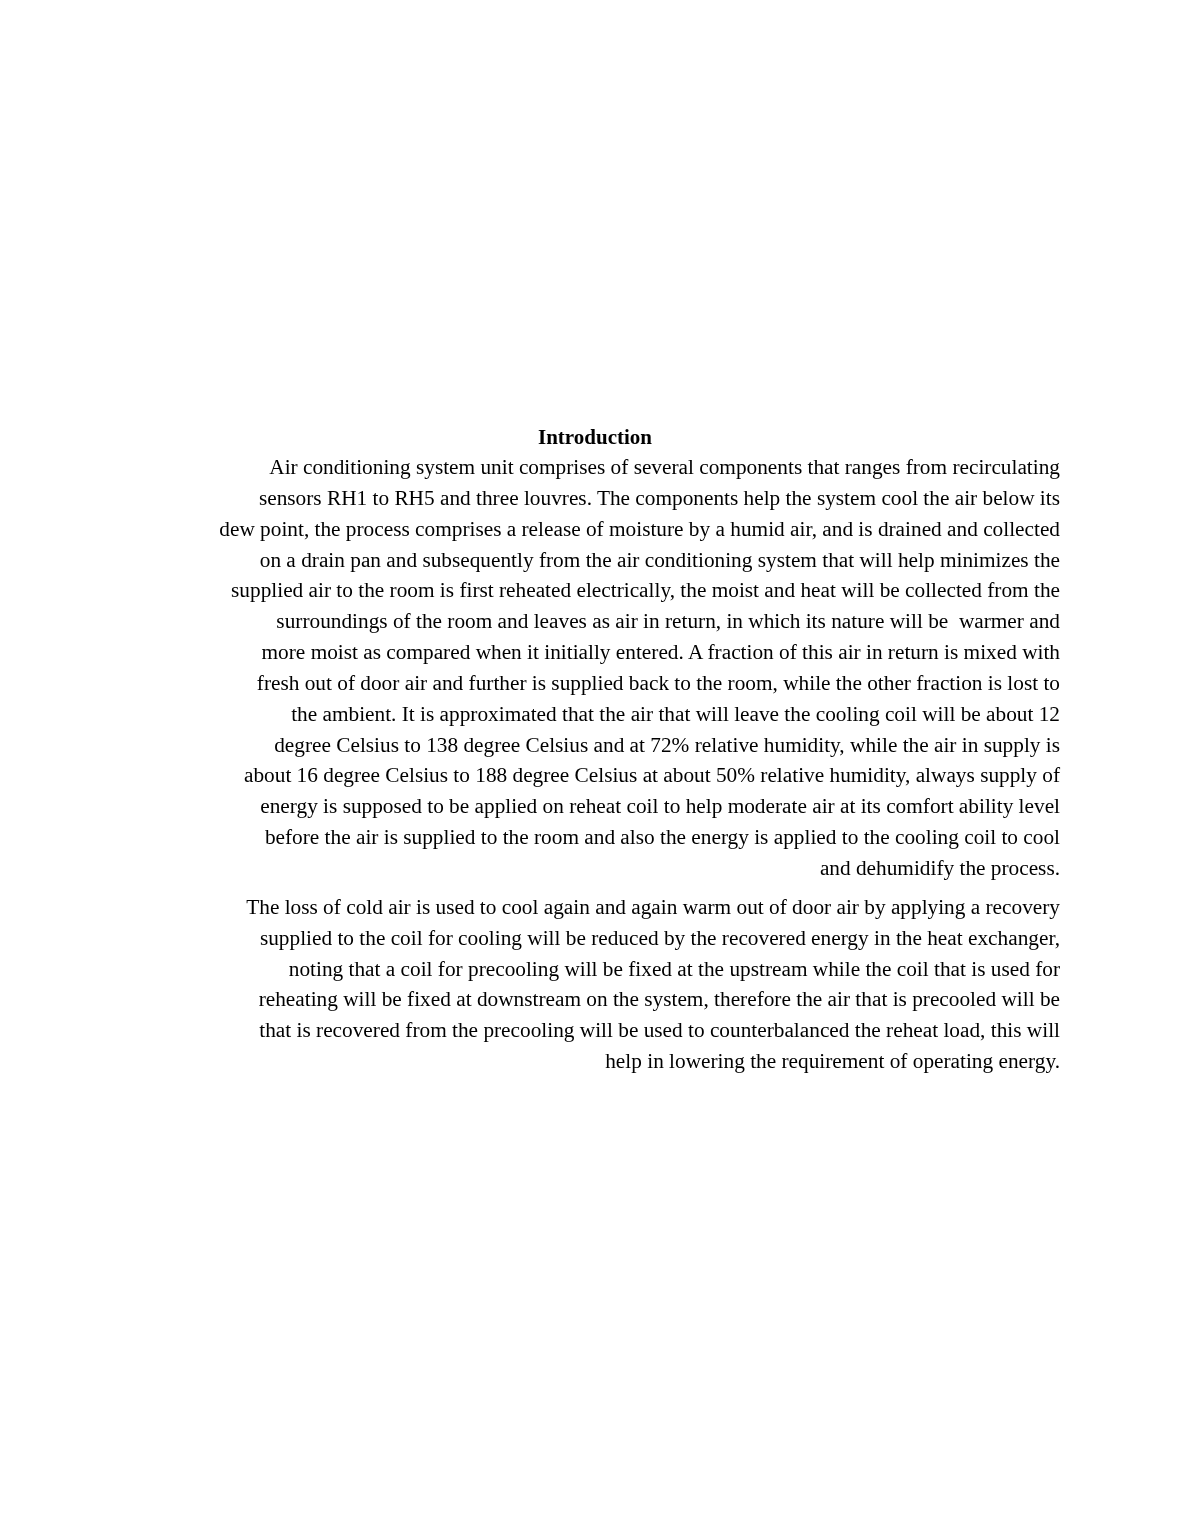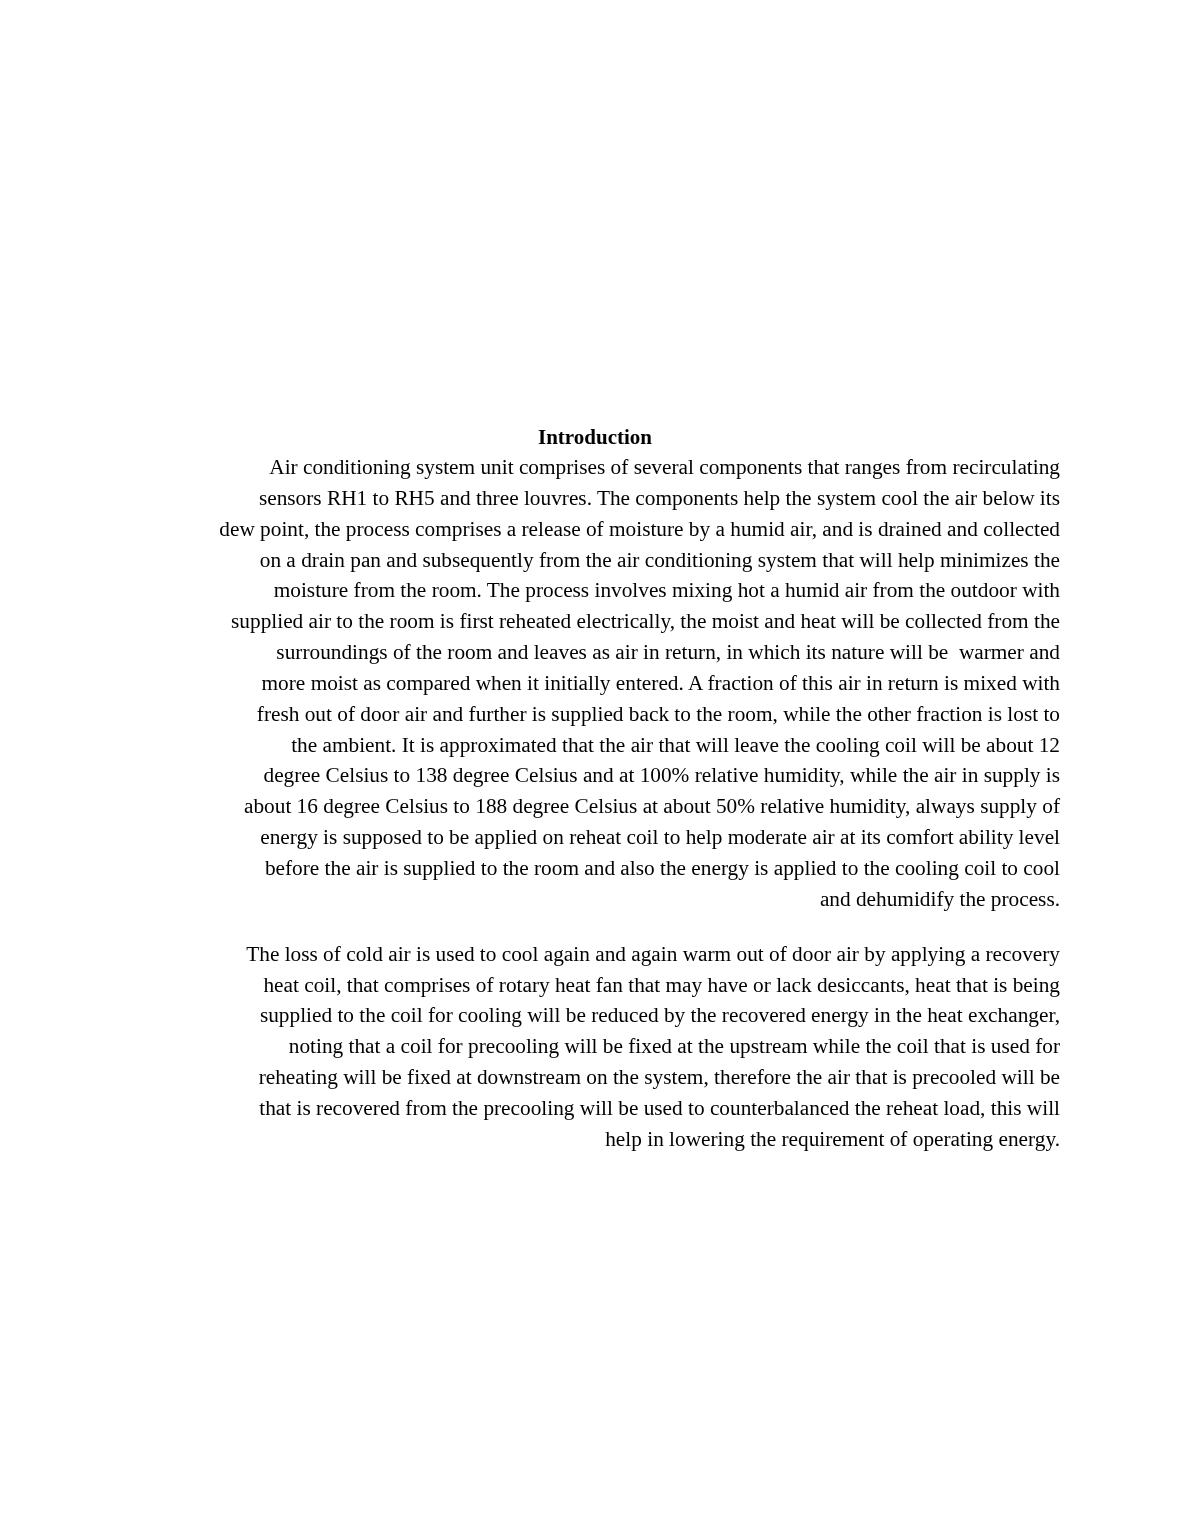--- a/index.html
+++ b/index.html
@@ -41,51 +41,49 @@
       margin: 0;
       font-size: 21.3px;
       line-height: 30.85px;
       text-align: right;
     }
     .line {
       display: block;
       white-space: pre;
     }
     .para + .para {
-      margin-top: 24px;
+      margin-top: 8px;
     }
   </style>
 </head>
 <body>
 
 <div class="page">
   <div class="content">
     <h1 class="heading">Introduction</h1>
 
     <p class="para">
       <span class="line">Air conditioning system unit comprises of several components that ranges from recirculating</span>
       <span class="line">sensors RH1 to RH5 and three louvres. The components help the system cool the air below its</span>
       <span class="line">dew point, the process comprises a release of moisture by a humid air, and is drained and collected</span>
       <span class="line">on a drain pan and subsequently from the air conditioning system that will help minimizes the</span>
-      <span class="line">moisture from the room. The process involves mixing hot a humid air from the outdoor with</span>
       <span class="line">supplied air to the room is first reheated electrically, the moist and heat will be collected from the</span>
       <span class="line">surroundings of the room and leaves as air in return, in which its nature will be  warmer and</span>
       <span class="line">more moist as compared when it initially entered. A fraction of this air in return is mixed with</span>
       <span class="line">fresh out of door air and further is supplied back to the room, while the other fraction is lost to</span>
       <span class="line">the ambient. It is approximated that the air that will leave the cooling coil will be about 12</span>
-      <span class="line">degree Celsius to 138 degree Celsius and at 100% relative humidity, while the air in supply is</span>
+      <span class="line">degree Celsius to 138 degree Celsius and at 72% relative humidity, while the air in supply is</span>
       <span class="line">about 16 degree Celsius to 188 degree Celsius at about 50% relative humidity, always supply of</span>
       <span class="line">energy is supposed to be applied on reheat coil to help moderate air at its comfort ability level</span>
       <span class="line">before the air is supplied to the room and also the energy is applied to the cooling coil to cool</span>
       <span class="line">and dehumidify the process.</span>
     </p>
 
     <p class="para">
       <span class="line">The loss of cold air is used to cool again and again warm out of door air by applying a recovery</span>
-      <span class="line">heat coil, that comprises of rotary heat fan that may have or lack desiccants, heat that is being</span>
       <span class="line">supplied to the coil for cooling will be reduced by the recovered energy in the heat exchanger,</span>
       <span class="line">noting that a coil for precooling will be fixed at the upstream while the coil that is used for</span>
       <span class="line">reheating will be fixed at downstream on the system, therefore the air that is precooled will be</span>
       <span class="line">that is recovered from the precooling will be used to counterbalanced the reheat load, this will</span>
       <span class="line">help in lowering the requirement of operating energy.</span>
     </p>
   </div>
 </div>
 
 </body></html>

